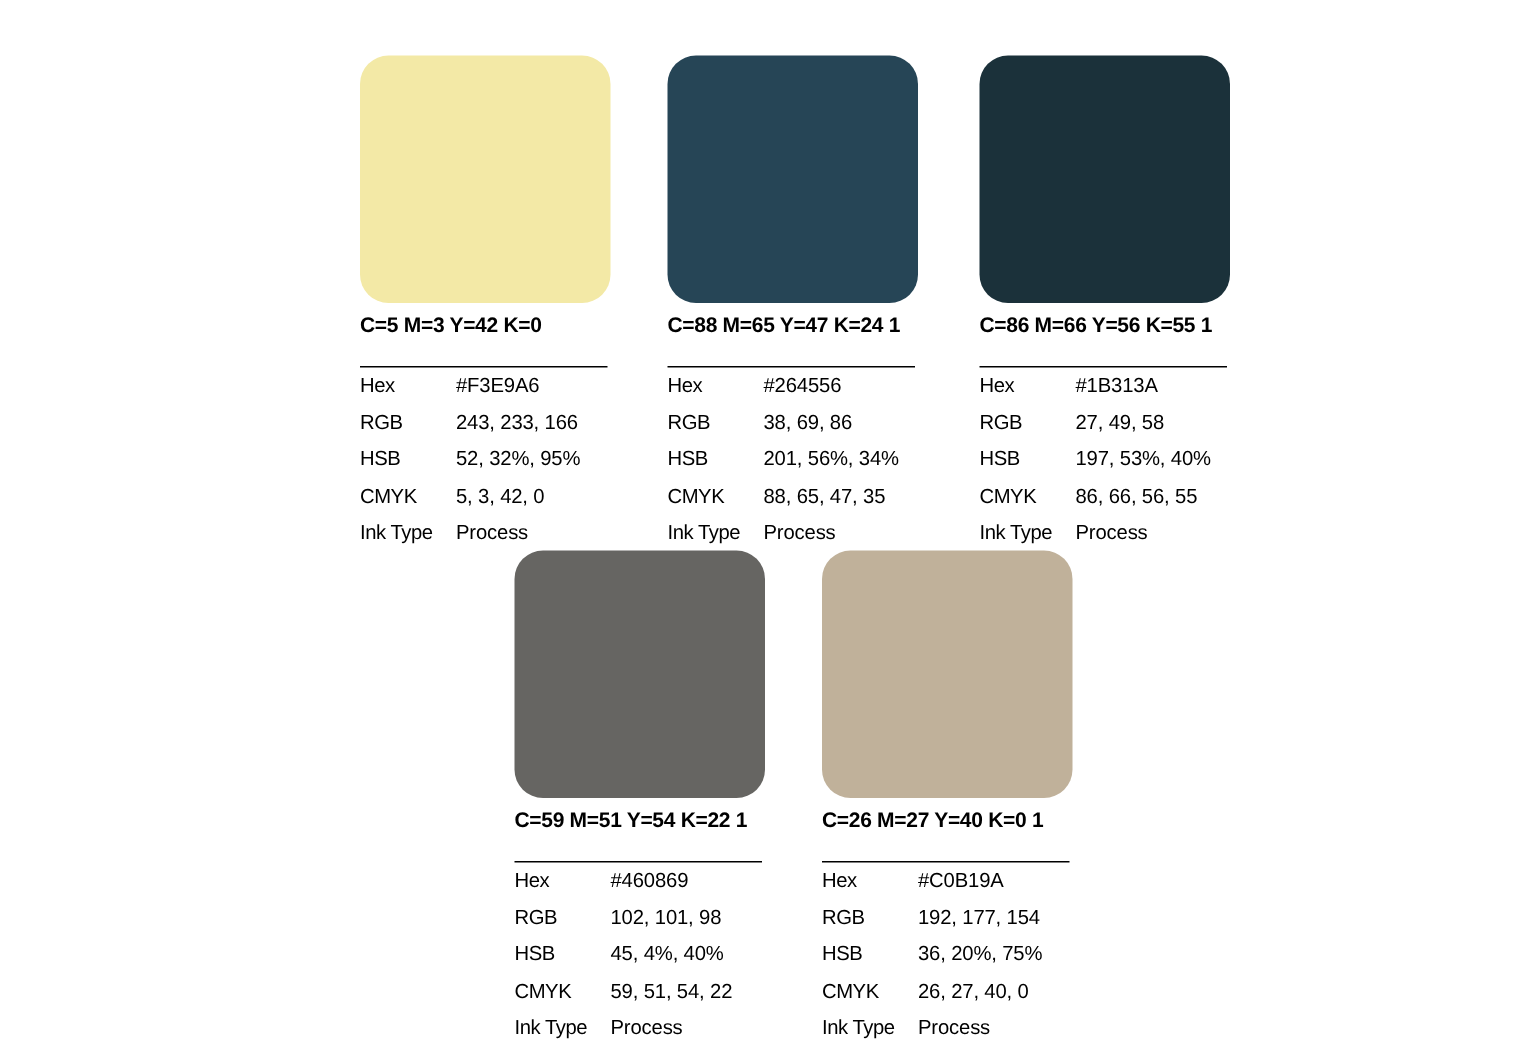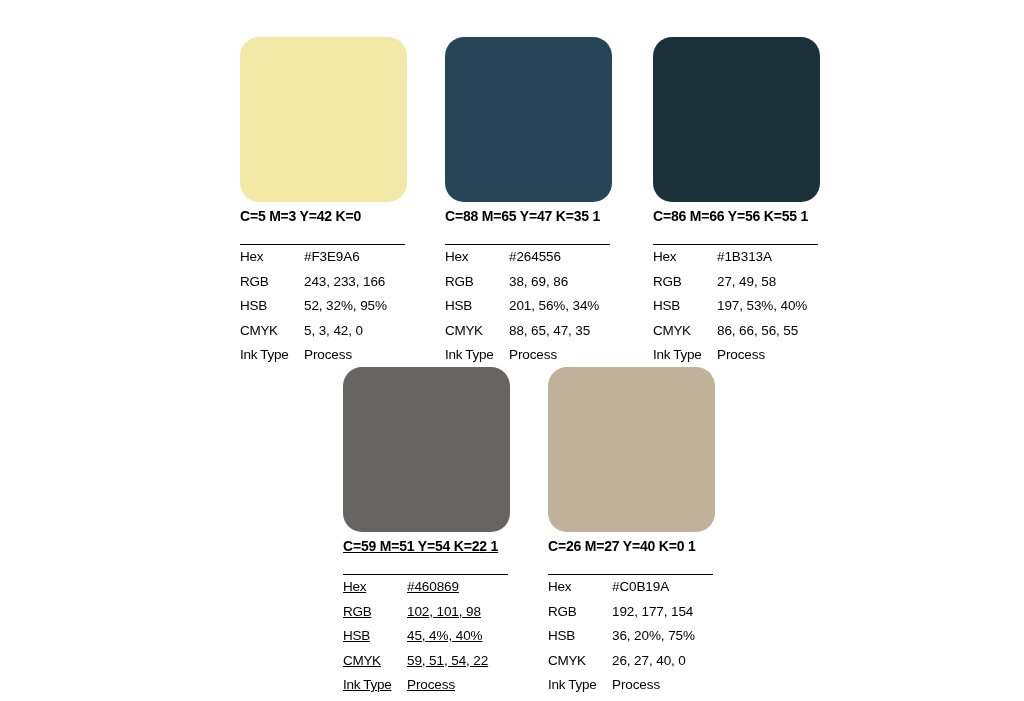--- a/index.html
+++ b/index.html
@@ -117,21 +117,21 @@
         <span class="spec-label">Ink Type</span>
         <span class="spec-value">Process</span>
       </div>
     </div>
   </div>
 
   <div class="swatch-card row-top" style="left:445px; top:37px;">
     <div class="swatch-chip" style="background:#264556;"></div>
     <div class="spec-table">
       <div class="spec-header">
-        <span>C=88 M=65 Y=47 K=35</span><span class="hdr-suffix"> 1</span>
+        <span>C=88 M=65 Y=47 K=24</span><span class="hdr-suffix"> 1</span>
         <span class="rule"></span>
       </div>
       <div class="spec-row">
         <span class="spec-label">Hex</span>
         <span class="spec-value">#264556</span>
       </div>
       <div class="spec-row">
         <span class="spec-label">RGB</span>
         <span class="spec-value">38, 69, 86</span>
       </div>
@@ -173,21 +173,21 @@
         <span class="spec-label">CMYK</span>
         <span class="spec-value">86, 66, 56, 55</span>
       </div>
       <div class="spec-row">
         <span class="spec-label">Ink Type</span>
         <span class="spec-value">Process</span>
       </div>
     </div>
   </div>
 
-  <div class="swatch-card row-bottom" style="left:343px; top:367px;text-decoration:underline;">
+  <div class="swatch-card row-bottom" style="left:343px; top:367px;">
     <div class="swatch-chip" style="background:#666562;"></div>
     <div class="spec-table">
       <div class="spec-header">
         <span>C=59 M=51 Y=54 K=22</span><span class="hdr-suffix"> 1</span>
         <span class="rule"></span>
       </div>
       <div class="spec-row">
         <span class="spec-label">Hex</span>
         <span class="spec-value">#460869</span>
       </div>

